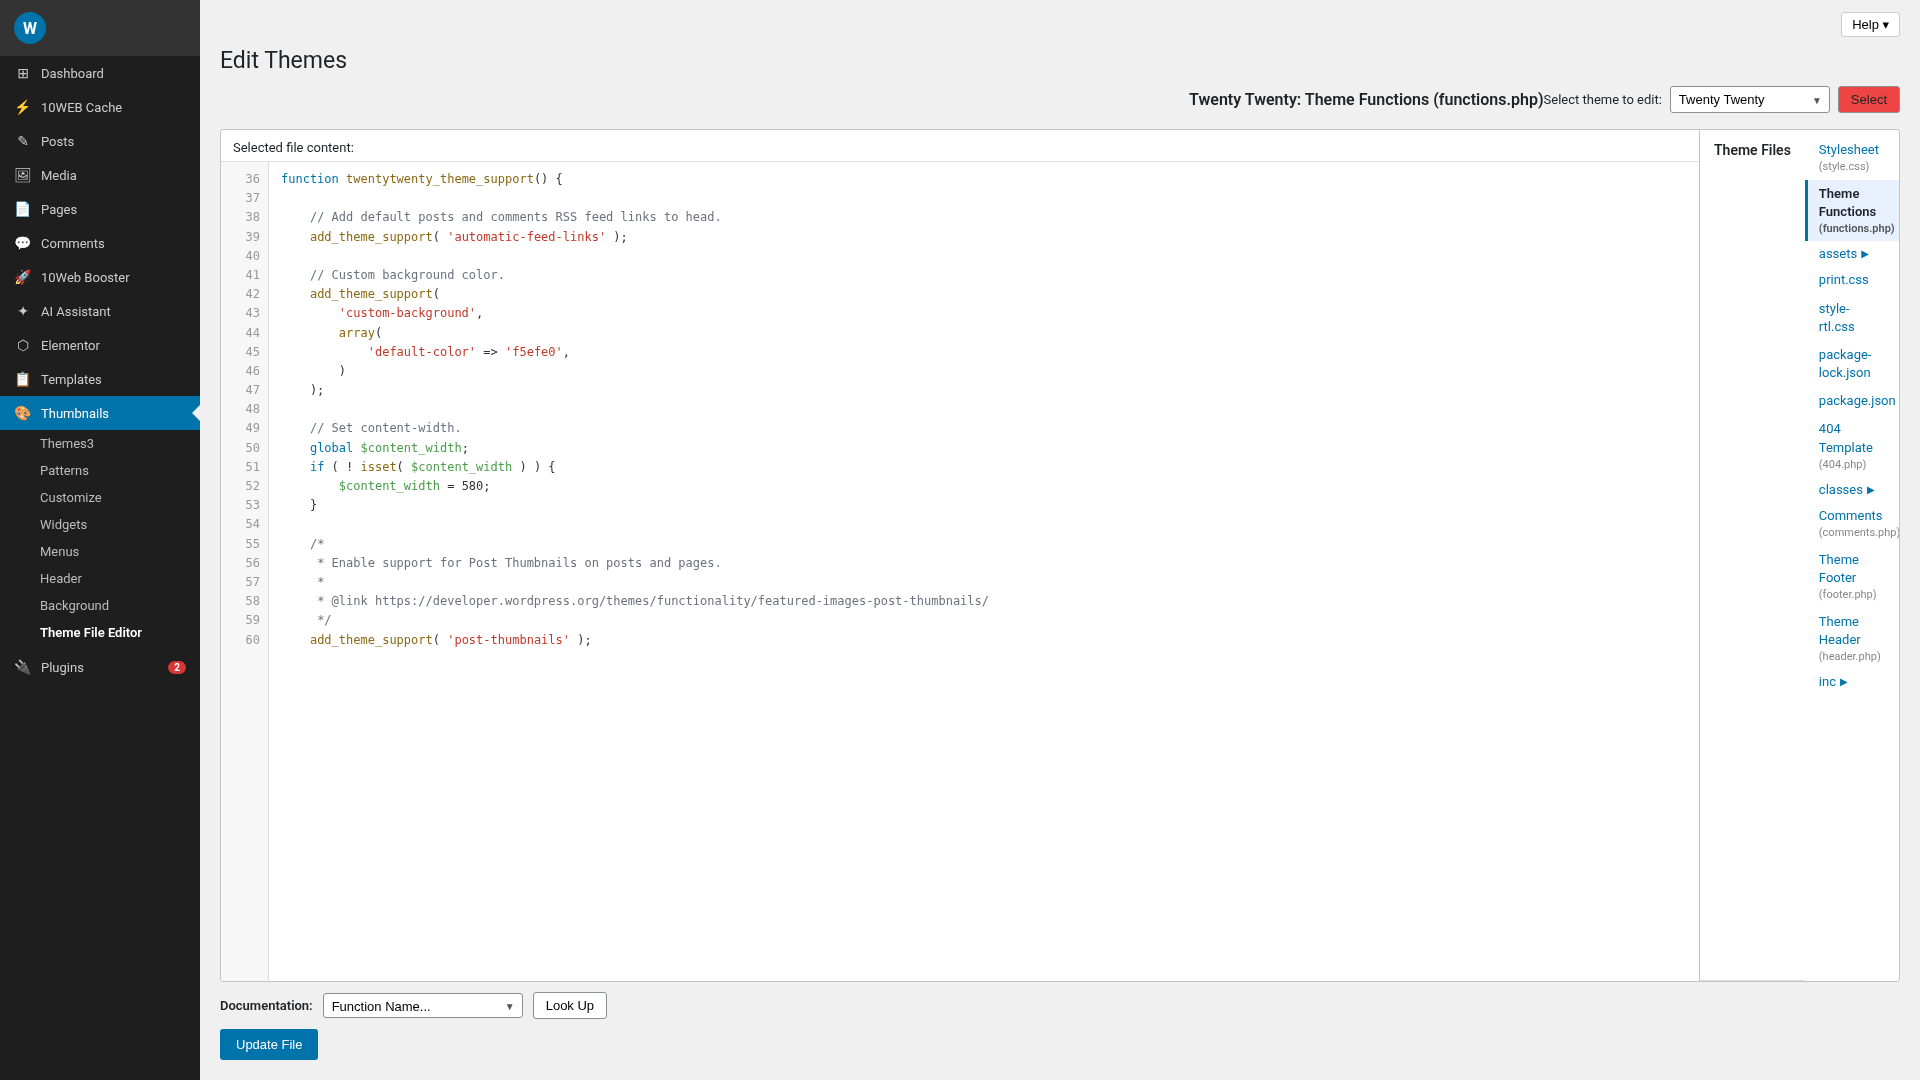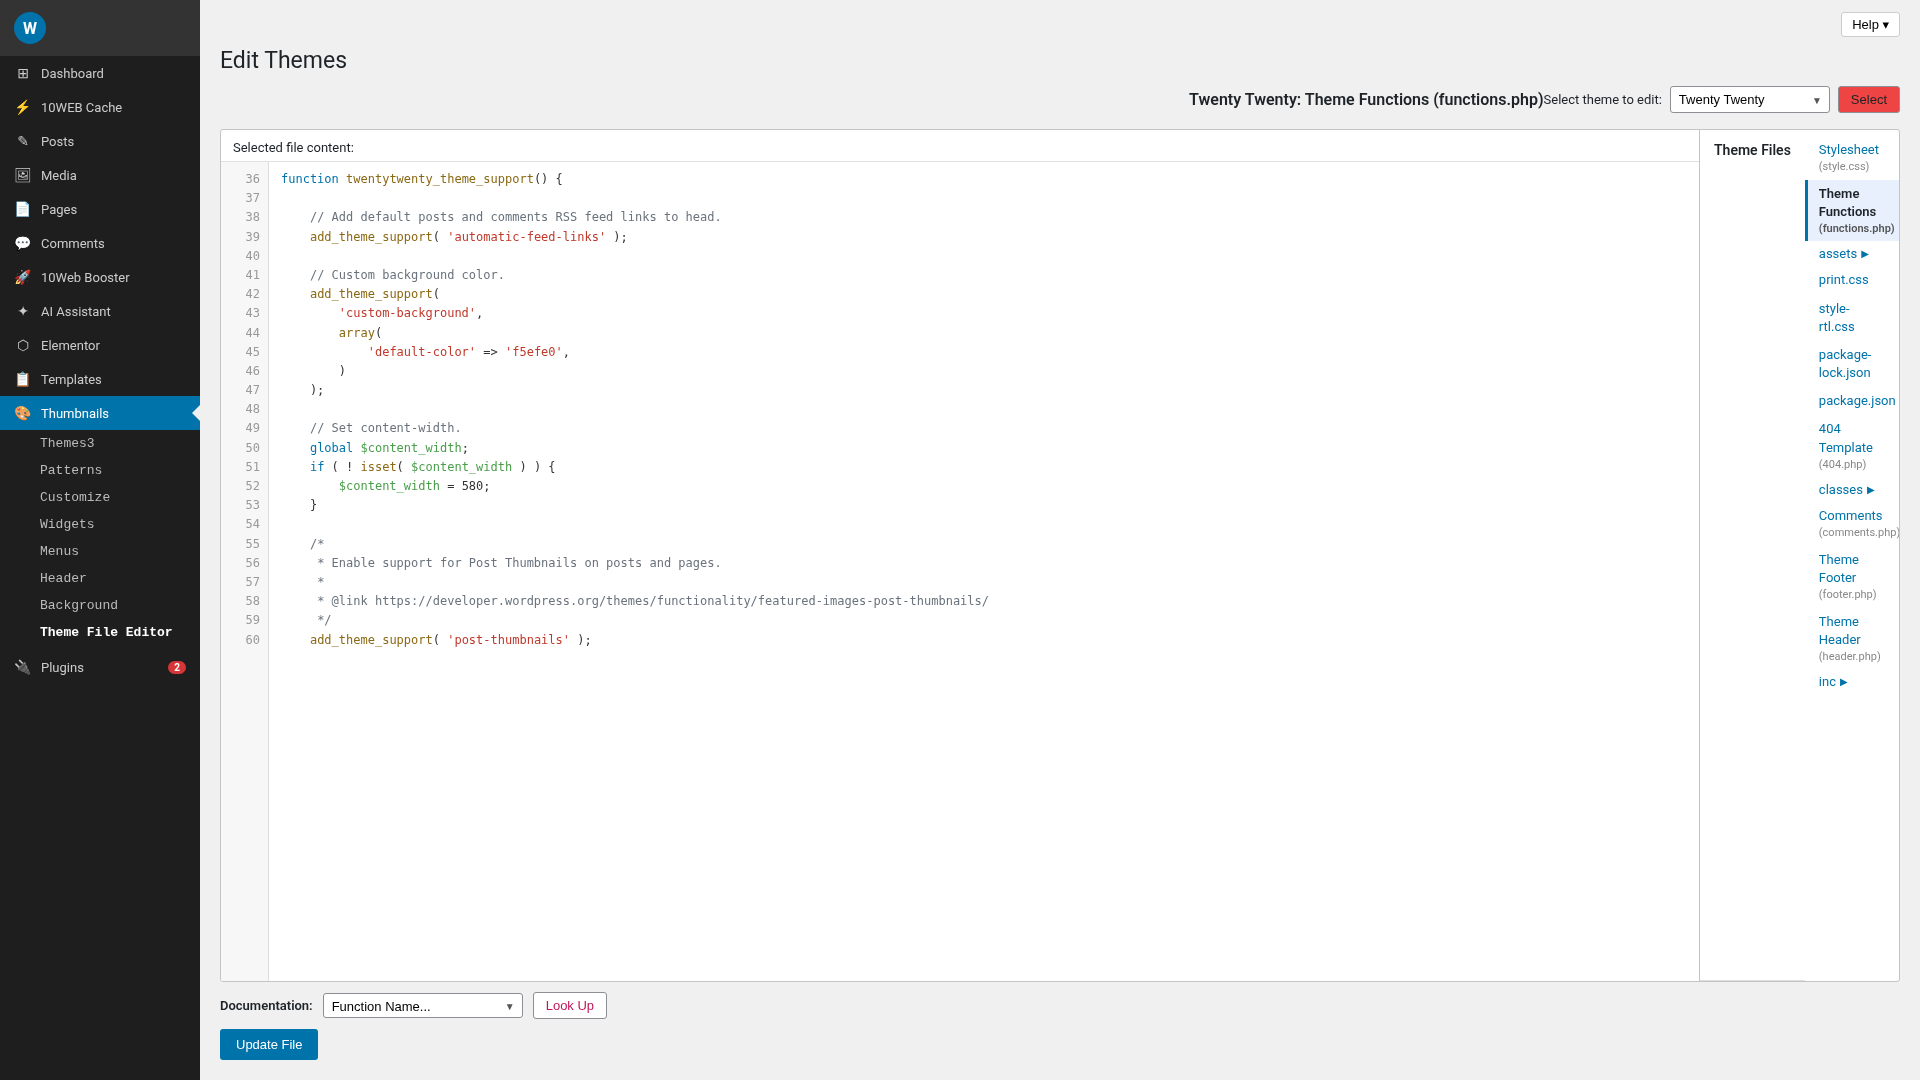--- a/index.html
+++ b/index.html
@@ -72,21 +72,20 @@
     }
 
     
     .sidebar-sub-item {
       display: flex;
       align-items: center;
       padding: 6px 14px 6px 40px;
       cursor: pointer;
       color: #bbb;
       font-size: 13px;
-      font-family: Liberation Mono, monospace;
     }
     .sidebar-sub-item.active-sub { color: #fff; font-weight: 600; }
 
     
     .sidebar-item.active::after {
       content: '';
       position: absolute;
       right: 0;
       top: 50%;
       transform: translateY(-50%);
@@ -353,21 +352,21 @@
       min-width: 200px;
     }
 
     .lookup-btn {
       background: white;
       border: 1px solid #8c8f94;
       border-radius: 3px;
       padding: 5px 12px;
       font-size: 13px;
       cursor: pointer;
-      color: #be185d;
+      color: #000000;
     }
 
     .update-btn {
       background: #0073aa;
       color: white;
       border: none;
       border-radius: 3px;
       padding: 8px 16px;
       font-size: 13px;
       cursor: pointer;

